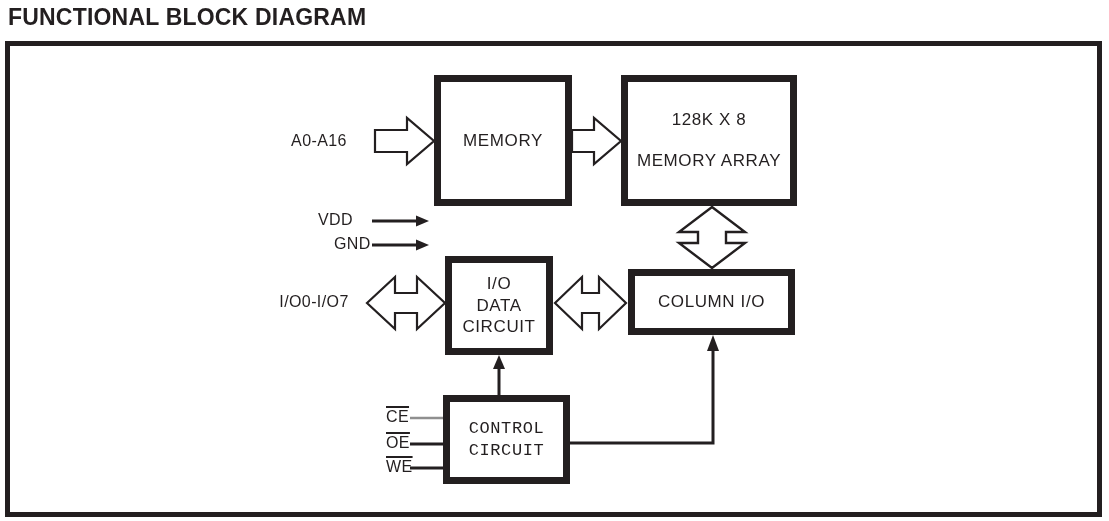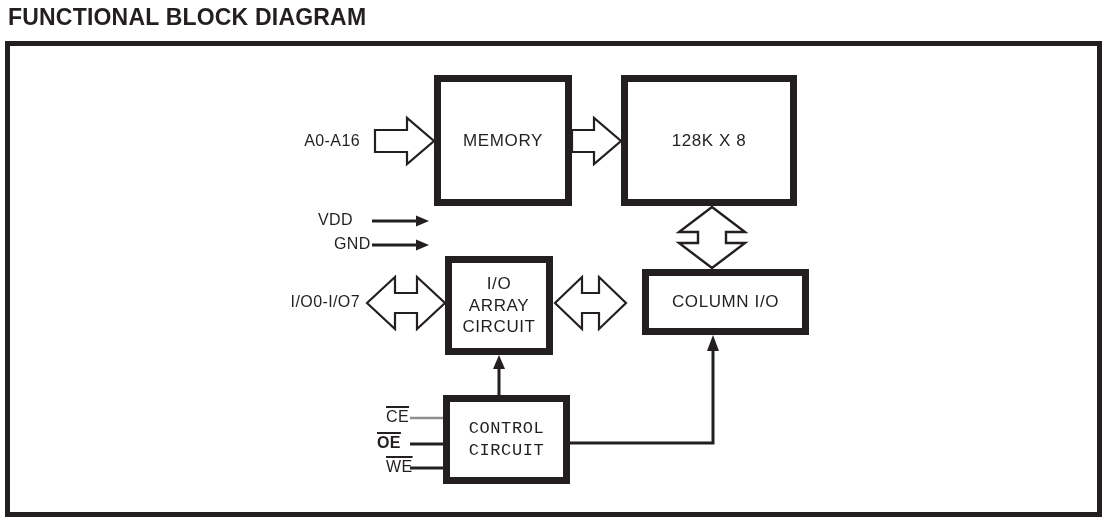--- a/index.html
+++ b/index.html
@@ -38,35 +38,35 @@
     box-sizing:border-box;
     background:var(--bg);
     display:flex;flex-direction:column;
     align-items:center;justify-content:center;
     font-size:17px;letter-spacing:.6px;line-height:1.28;
     text-align:center;
   }
   .block-decoder{left:434px;top:75px;width:138px;height:131px;}
   .block-memory{left:621px;top:75px;width:176px;height:131px;gap:19px;}
   .block-iodata{left:445px;top:256px;width:108px;height:99px;}
-  .block-colio{left:628px;top:269px;width:167px;height:66px;margin-left:14px;}
+  .block-colio{left:628px;top:269px;width:167px;height:66px;}
   .block-control{left:443px;top:395px;width:127px;height:89px;font-family:Liberation Mono, monospace;}
   .pin-label{
     position:absolute;
     font-size:16px;letter-spacing:.4px;
     white-space:nowrap;
   }
-  .r{text-align:right;}
+  .r{text-align:center;}
   .ovl{text-decoration:overline;text-decoration-thickness:1.5px;margin-left:36px;}
   .lbl-addr{left:278px;top:132px;width:82px;}
   .lbl-vdd{left:318px;top:211px;}
   .lbl-gnd{left:318px;top:235px;margin-left:16px;}
   .lbl-io{left:268px;top:293px;width:92px;}
   .lbl-ce{left:350px;top:408px;width:53px;}
-  .lbl-oe{left:341px;top:434px;width:53px;font-weight:bold;}
+  .lbl-oe{left:350px;top:434px;width:53px;}
   .lbl-we{left:350px;top:458px;width:53px;}
 </style>
 </head>
 <body>
 
 <div class="canvas">
 
   <h1 class="page-title">FUNCTIONAL BLOCK DIAGRAM</h1>
 
   <div class="frame"></div>
@@ -99,25 +99,26 @@
     <polyline points="569,443 713,443 713,348" fill="none" stroke="#231f20" stroke-width="3"></polyline>
     <polygon points="707,351 713,335 719,351" fill="#231f20"></polygon>
   </svg>
 
   <div class="block block-decoder">
     <div>MEMORY</div>
   </div>
 
   <div class="block block-memory">
     <div>128K X 8</div>
+    <div>MEMORY ARRAY</div>
   </div>
 
   <div class="block block-iodata">
     <div>I/O</div>
-    <div>ARRAY</div>
+    <div>DATA</div>
     <div>CIRCUIT</div>
   </div>
 
   <div class="block block-colio">
     <div>COLUMN I/O</div>
   </div>
 
   <div class="block block-control">
     <div>CONTROL</div>
     <div>CIRCUIT</div>

